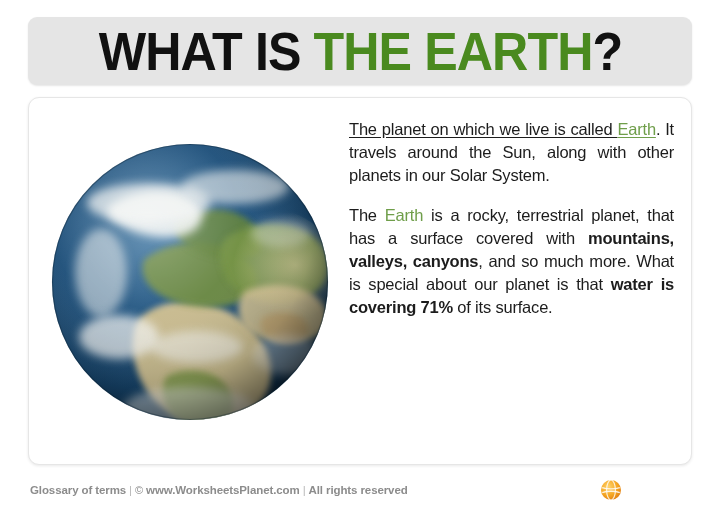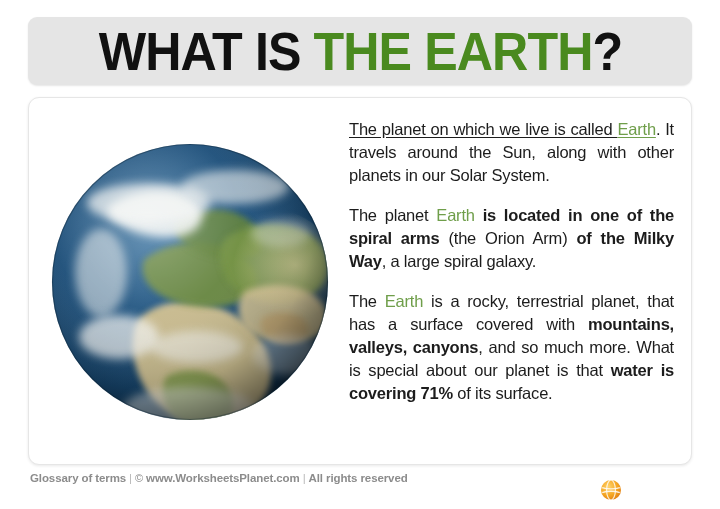--- a/index.html
+++ b/index.html
@@ -94,21 +94,21 @@
   .footer {
     position: absolute;
     left: 0;
     top: 472px;
     width: 720px;
     height: 37px;
   }
   .footer-text {
     position: absolute;
     left: 30px;
-    top: 0;
+    top: 12px;
     font-family: "Liberation Sans", sans-serif;
     font-size: 11.5px;
     font-weight: bold;
     color: #8c8c8c;
     white-space: nowrap;
     letter-spacing: -0.1px;
   }
   .footer-text .sep { color: #b8b8b8; font-weight: normal; padding: 0 3px; }
   .footer-text .copy { font-weight: normal; font-size: 11px; }
 
@@ -239,21 +239,20 @@
       </g>
 
       <circle cx="141" cy="141" r="137.5" fill="none" stroke="#0a1c2c" stroke-opacity="0.35" stroke-width="1.2"></circle>
     </svg>
   </div>
 
   <div class="text-col">
 
     <p class="para"><span class="u">The planet on which we live is called </span><span class="u g">Earth</span><span>. It travels around the Sun, along with other planets in our Solar System.</span></p>
 
-    <p class="para"><span>The planet </span><span class="g">Earth</span><span> </span><span class="b">is located in one of the spiral arms </span><span>(the Orion Arm) </span><span class="b">of the Milky Way</span><span>, a large spiral galaxy.</span></p>
 
     <p class="para"><span>The </span><span class="g">Earth</span><span> is a rocky, terrestrial planet, that has a surface covered with </span><span class="b">mountains, valleys, canyons</span><span>, and so much more. What is special about our planet is that </span><span class="b">water is covering 71%</span><span> of its surface.</span></p>
 
   </div>
 </div>
 
 <div class="footer">
   <div class="footer-text"><span>Glossary of terms</span><span class="sep">|</span><span class="copy">©</span> <span>www.WorksheetsPlanet.com</span><span class="sep">|</span><span>All rights reserved</span></div>
 
   <div class="logo">

